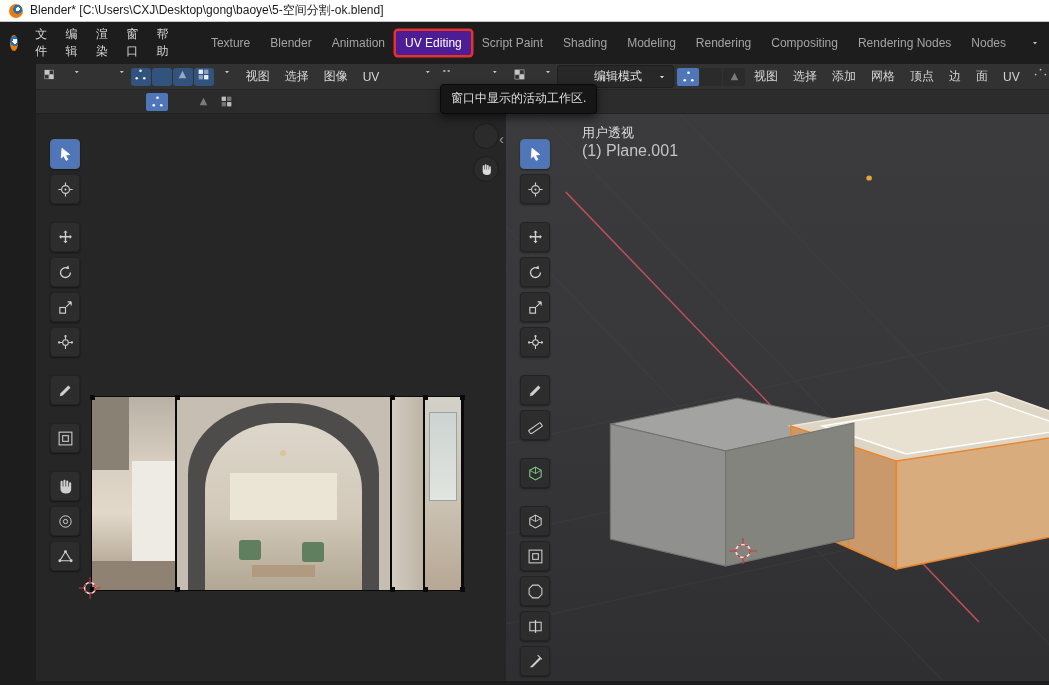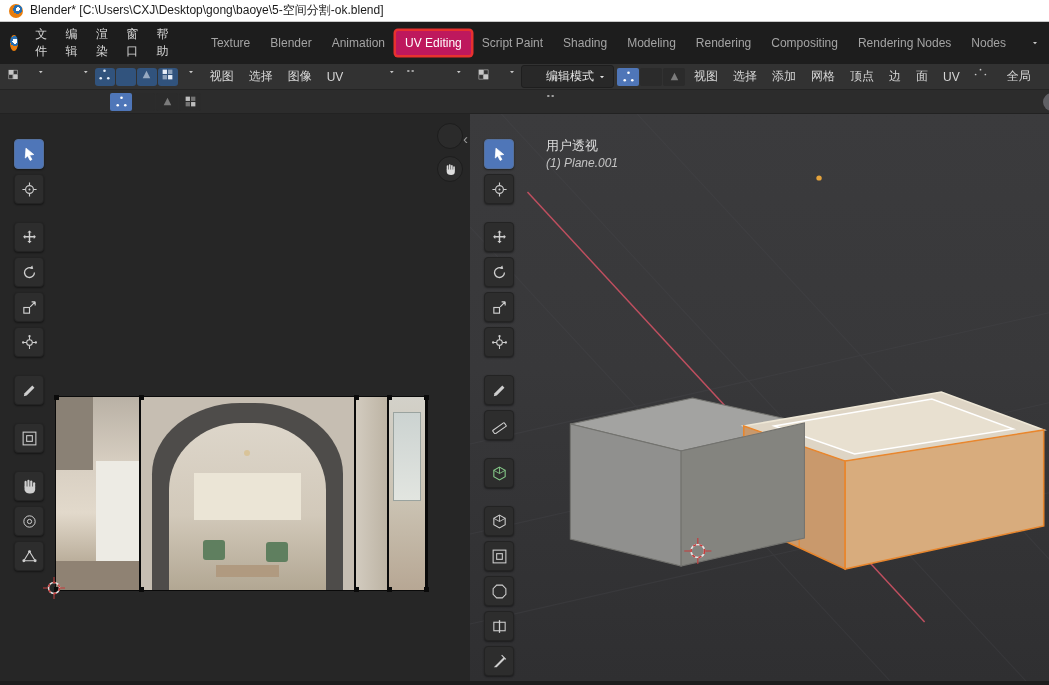--- a/index.html
+++ b/index.html
@@ -14,43 +14,43 @@
   .blogo { width:14px; height:14px; border-radius:50%;
            background:radial-gradient(circle at 62% 38%, #ffffff 0 2px, #2a6fb0 2px 4.5px, #e87d0d 4.5px); }
 
   
   .menubar { height:42px; background:#1d1d1d; display:flex; align-items:center; padding:0 10px; }
   .blogo2 { width:16px; height:16px; border-radius:50%; margin-right:8px;
             background:radial-gradient(circle at 62% 38%, #ffffff 0 2.5px, #2a6fb0 2.5px 5px, #e87d0d 5px); }
   .mmenu { font-size:12px; color:#d4d4d4; padding:4px 9px; border-radius:3px; cursor:default; }
   .tabs { display:flex; align-items:center; gap:2px; margin-left:24px; }
   .tab { font-size:12px; color:#a4a4a4; padding:5px 9px; border-radius:4px 4px 0 0; white-space:nowrap; }
-  .tab.active { background:#be185d; color:#ffffff; }
+  .tab.active { background:#4c1d95; color:#ffffff; }
   .tab.annotated { box-shadow:0 0 0 2.5px #e8312f; border-radius:2px; }
   .mspacer { flex:1; }
   .scenebtn { display:flex; align-items:center; gap:3px; color:#c8c8c8; }
 
   
-  .workspace { display:flex; height:617px; }
+  .workspace { display:flex; height:617px;padding-left:36px; }
   .splitter { width:9px; background:#191919; }
   .editor { display:flex; flex-direction:column; }
   .uv-editor { width:470px; }
   .viewport { flex:1; }
 
   .ehdr { height:26px; background:#323232; border-bottom:1px solid #242424;
           display:flex; align-items:center; gap:3px; padding:0 5px; }
   .esub { height:24px; background:#2c2c2c; border-bottom:1px solid #222222;
           display:flex; align-items:center; gap:2px; padding:0 5px; }
   .hmenu { font-size:12px; color:#d6d6d6; padding:2px 6px; border-radius:3px; white-space:nowrap; }
   .hbtn { display:flex; align-items:flex-start; justify-content:center; gap:18px;
           min-width:20px; height:18px; border-radius:3px; color:#c6c6c6; padding:0 2px; }
   .hbtn.on { background:#31537d; color:#e9f0fa; }
   .hgroup { display:flex; gap:1px; }
   .spacer { flex:1; }
-  .dropdown { display:flex; align-items:center; gap:4px; background:#282828; border:1px solid #1e1e1e;
+  .dropdown { display:flex; align-items:center; gap:16px; background:#282828; border:1px solid #1e1e1e;
               border-radius:3px; padding:2px 7px; font-size:12px; color:#e2e2e2; white-space:nowrap; }
   .smbtn { width:22px; height:18px; background:#2b2b2b; display:flex; align-items:center;
            justify-content:center; color:#bdbdbd; border-radius:2px; }
   .smbtn.on { background:#4f76b8; color:#fff; }
   .ball { width:18px; height:18px; border-radius:50%; background:#5f5f64; color:#e9e9e9;
           font-size:11px; display:flex; align-items:center; justify-content:center; }
 
   .ecanvas { position:relative; flex:1; overflow:hidden; }
   .uvbg { background:#262626; }
   .vpbg { background:linear-gradient(180deg,#3b3b3d 0%, #38383a 45%, #2f2f31 100%); }
@@ -94,23 +94,23 @@
   .handle { position:absolute; width:5px; height:5px; background:#0a0a0a; z-index:3; }
 
   
   .gz { position:absolute; width:26px; height:26px; border-radius:50%; background:rgba(43,43,43,.92);
         border:1px solid #1d1d1d; color:#dcdcdc; display:flex; align-items:center; justify-content:center; z-index:6; }
   .collapse { position:absolute; right:2px; top:16px; color:#9a9a9a; font-size:15px; z-index:6; }
 
   .cursor2d { position:absolute; left:42px; top:462px; z-index:6; }
 
   
-  .vplabels { position:absolute; left:76px; top:22px; z-index:4; }
+  .vplabels { position:absolute; left:76px; top:9px; z-index:4; }
   .vplabels .l1 { font-size:13px; color:#dcdcdc; line-height:19px; }
-  .vplabels .l2 { font-size:12px; color:#c4c4c4; line-height:17px;font-style:italic; }
+  .vplabels .l2 { font-size:16px; color:#c4c4c4; line-height:17px; }
   .scene { position:absolute; inset:0; width:100%; height:100%; }
 
   
   .tooltip { position:absolute; left:440px; top:84px; z-index:60; background:#161616;
              border:1px solid #090909; border-radius:4px; padding:5px 10px 6px;
              font-size:12px; color:#dedede; box-shadow:0 4px 10px rgba(0,0,0,.55); white-space:nowrap; }
 </style>
 </head>
 <body>
 
@@ -699,14 +699,15 @@
               <svg class="ic">
                 <use href="#i-knife"></use>
               </svg>
             </div>
 
         </div>
       </div>
     </div>
   </div>
 
+  <div class="tooltip">窗口中显示的活动工作区.</div>
 
 </div>
 
 </body></html>

